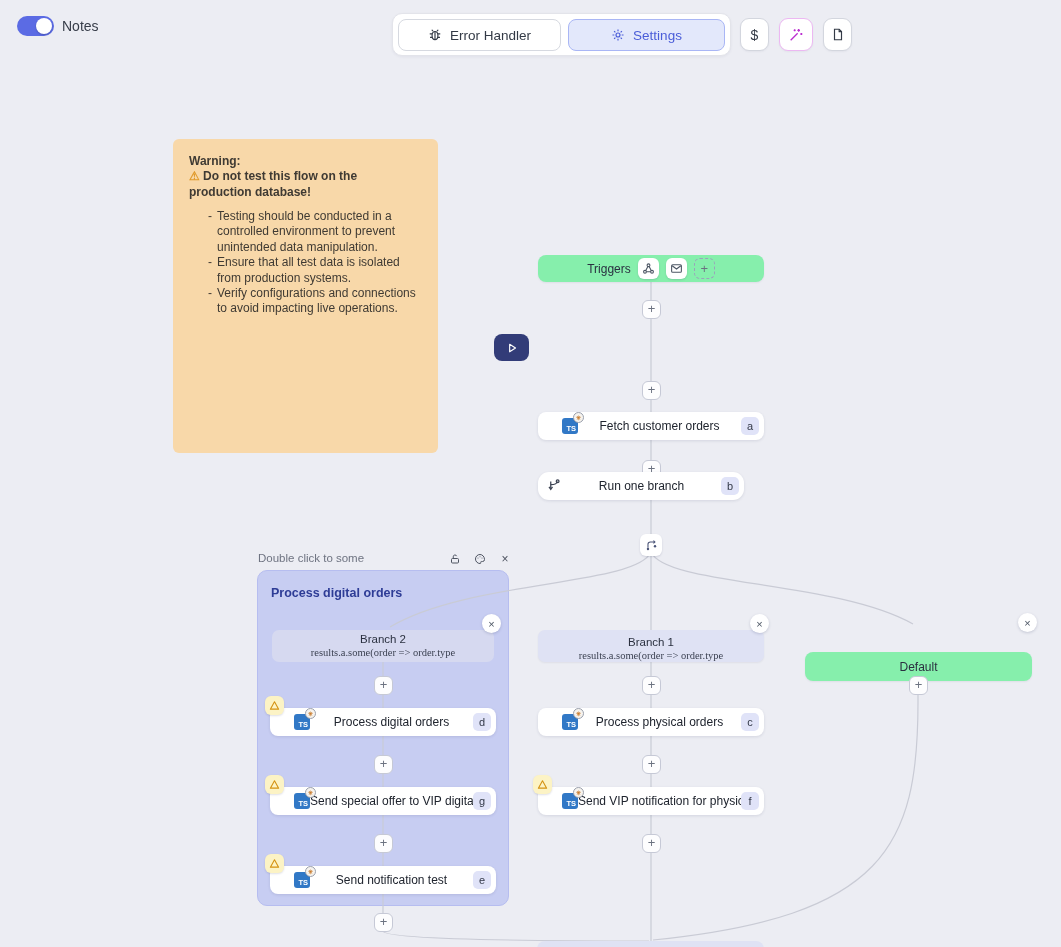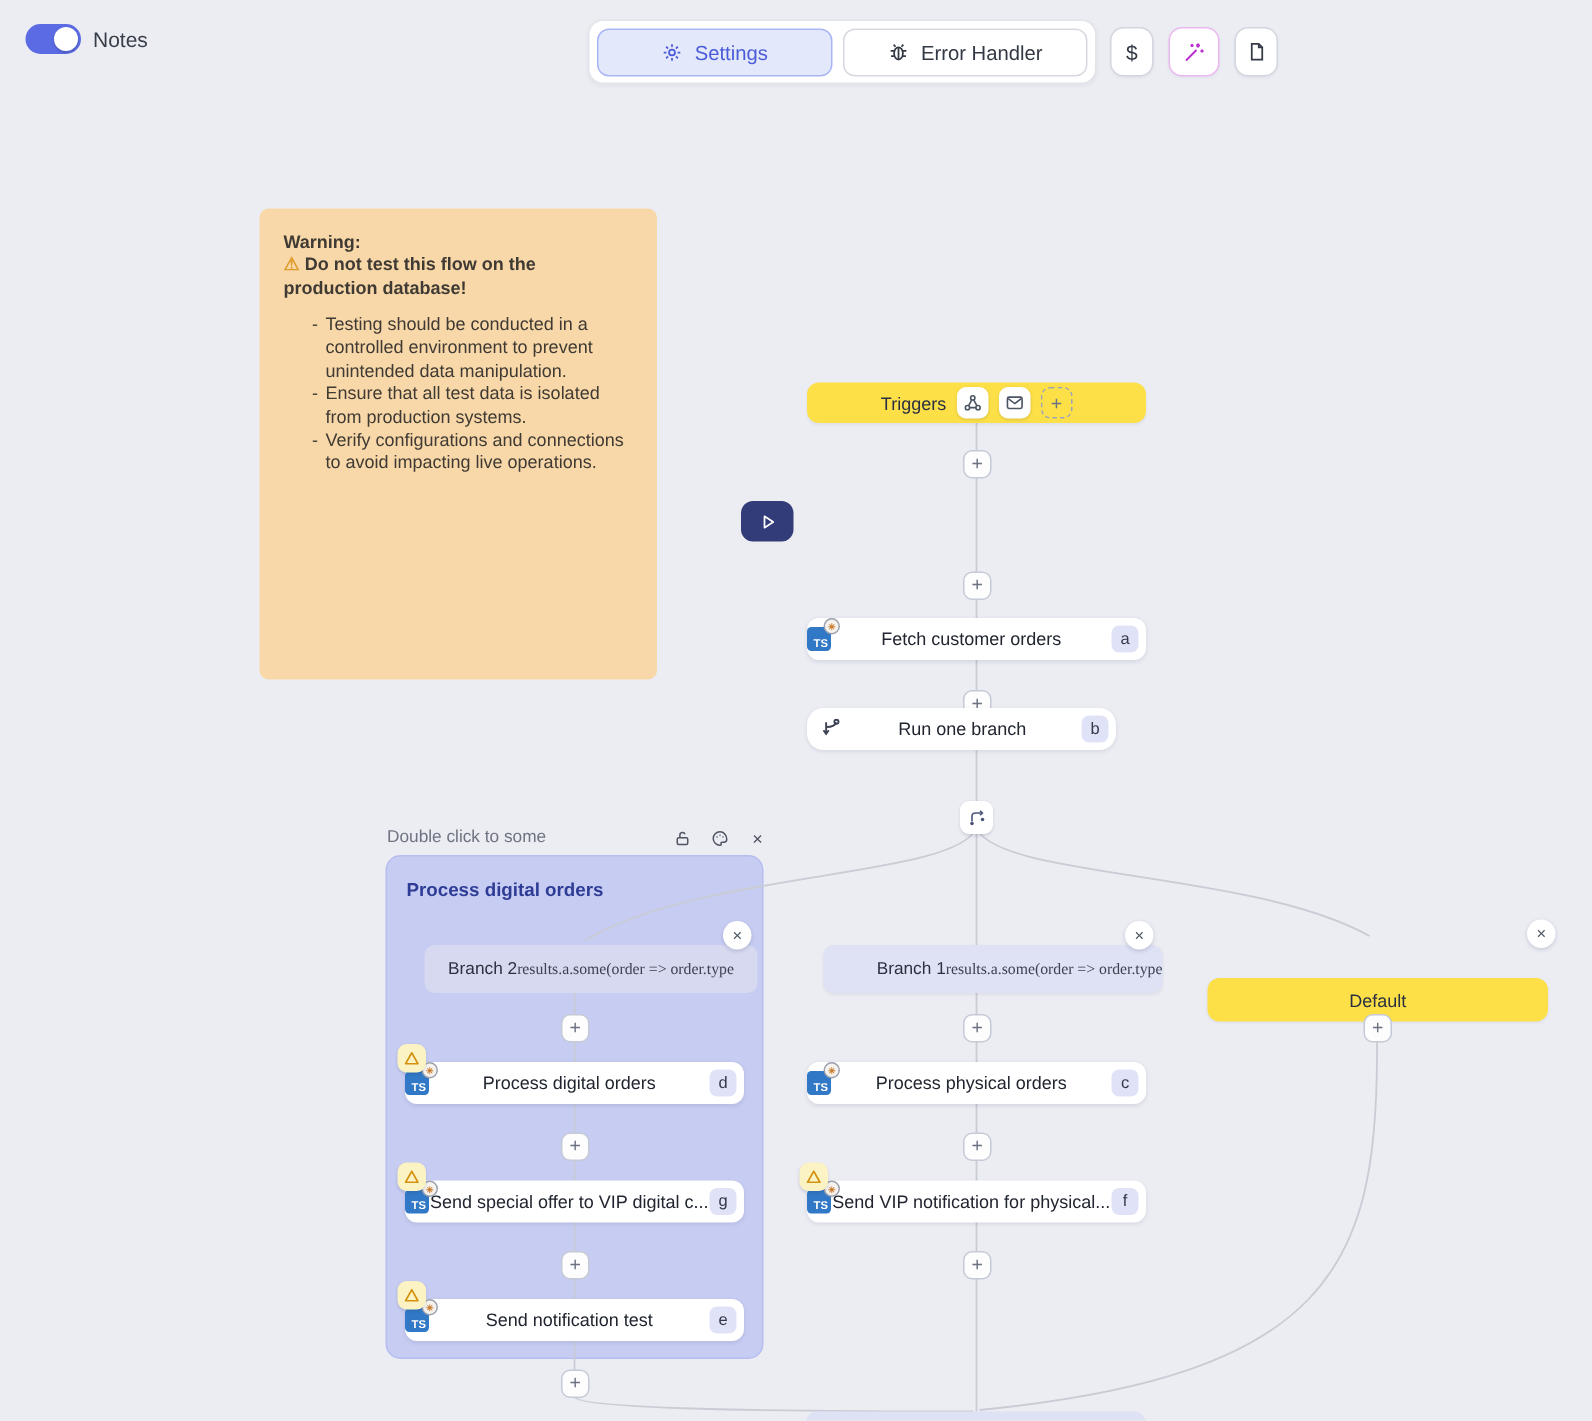--- a/index.html
+++ b/index.html
@@ -33,38 +33,38 @@
     background:#f8d8a9; border-radius:6px; padding:15px 16px; color:#3f3a33; font-size:12px;
     line-height:1.28; }
   .note b { font-weight:700; }
   .note .warn-sign { color:#e09b2d; }
   .note .bullets { margin-top:9px; }
   .note .bullet { display:flex; gap:5px; margin-left:19px; }
 
   
   svg.edges { position:absolute; left:0; top:0; z-index:2; pointer-events:none; }
 
-  .lav-node { position:absolute; background:#fde047; border-radius:8px; z-index:3;
+  .lav-node { position:absolute; background:#86efac; border-radius:8px; z-index:3;
     display:flex; align-items:center; justify-content:center; font-size:12px; color:#2a3040;
     box-shadow:0 1px 2px rgba(40,50,90,.07); cursor:pointer; }
   .white-node { position:absolute; background:#fff; border-radius:8px; height:28px; z-index:3;
     display:flex; align-items:center; box-shadow:0 1px 3px rgba(40,50,90,.12); cursor:pointer; }
   .white-node .nlabel { flex:1; text-align:center; font-size:12px; color:#20252f;
     white-space:nowrap; overflow:hidden; }
   .letter-badge { width:18px; height:18px; margin-right:5px; border-radius:5px; background:#e0e3f8;
     display:flex; align-items:center; justify-content:center; font-size:11px; color:#333948; }
 
   .plus-btn { position:absolute; width:19px; height:19px; background:#fdfdfe; z-index:3;
     border:1px solid #c6c9d6; border-radius:6px; color:#6b7280; font-size:13px; line-height:16px;
     text-align:center; cursor:pointer; }
   .close-btn { position:absolute; width:19px; height:19px; background:#fff; border-radius:10px;
     z-index:4; box-shadow:0 1px 3px rgba(40,50,90,.2); color:#4b5563; font-size:11px;
     display:flex; align-items:center; justify-content:center; cursor:pointer; }
 
-  .ts-icon { position:relative; width:16px; height:16px; margin-left:0; background:#3178c6;
+  .ts-icon { position:relative; width:16px; height:16px; margin-left:24px; background:#3178c6;
     border-radius:3px; color:#fff; font-size:7.5px; font-weight:700; display:flex;
     align-items:flex-end; justify-content:flex-end; padding:1px 2px; flex:0 0 auto; }
   .ts-badge { position:absolute; right:-6px; top:-6px; width:11px; height:11px; background:#f6f3ee;
     border:1px solid #9aa0ad; border-radius:50%; display:flex; align-items:center;
     justify-content:center; font-size:6px; color:#c87b2d; }
 
   .warn-badge { position:absolute; left:-5px; top:-12px; width:19px; height:19px; z-index:5;
     background:#fcf3c5; border-radius:6px; box-shadow:0 1px 2px rgba(40,50,90,.15);
     display:flex; align-items:center; justify-content:center; }
 
@@ -80,22 +80,22 @@
 
   .group-box { position:absolute; left:257px; top:570px; width:252px; height:336px; z-index:1;
     background:#c7cdf2; border:1px solid #b6bdf0; border-radius:10px; cursor:pointer; }
   .group-title { position:absolute; left:271px; top:586px; z-index:3; font-size:12.5px;
     font-weight:700; color:#2e3c96; }
   .group-hint { position:absolute; left:258px; top:552px; font-size:11.5px; color:#6e7381; }
   .group-tool { position:absolute; top:551px; width:16px; height:16px; z-index:3; cursor:pointer;
     display:flex; align-items:center; justify-content:center; color:#4e5461; font-size:12px; }
 
   .branch-node { position:absolute; height:32px; z-index:3; border-radius:7px;
-    display:flex; flex-direction:row; align-items:center; justify-content:center;
-    overflow:hidden; cursor:pointer;margin-left:11px; }
+    display:flex; flex-direction:column; align-items:center; justify-content:center;
+    overflow:hidden; cursor:pointer; }
   .branch-node .btitle { font-size:11.5px; color:#2b3140; line-height:13px; }
   .branch-node .bcode { font-family:Liberation Serif, serif; font-size:10.5px;
     color:#3c4252; line-height:13px; white-space:nowrap; }
 
   .split-icon { position:absolute; left:640px; top:534px; width:22px; height:22px; z-index:3;
     background:#fff; border-radius:6px; box-shadow:0 1px 2px rgba(40,50,90,.15);
     display:flex; align-items:center; justify-content:center; cursor:pointer; }
 
   .bottom-node { position:absolute; left:537px; top:941px; width:227px; height:12px; z-index:3;
     background:#dfe2f4; border-radius:8px 8px 0 0; }
@@ -116,33 +116,33 @@
       <path d="M918 702 C918 845 885 917 653 940"></path>
     </g>
   </svg>
 
   <div class="toggle">
       <div class="knob"></div>
     </div>
   <div class="notes-label">Notes</div>
 
   <div class="toolbar">
+    <div class="tb-btn tb-error">
+      <svg width="14" height="14" viewBox="0 0 24 24" stroke="#333a46" stroke-width="2" fill="none">
+        <ellipse cx="12" cy="13" rx="5" ry="7"></ellipse>
+        <path d="M12 6v14M7 10H3M7 16H3.5M17 10h4M17 16h3.5M8.5 5.5 6.5 3M15.5 5.5 17.5 3"></path>
+      </svg>
+      <span>Error Handler</span>
+    </div>
     <div class="tb-btn tb-settings">
       <svg width="14" height="14" viewBox="0 0 24 24" stroke="#4a5cd8" stroke-width="2" fill="none">
         <circle cx="12" cy="12" r="3.4"></circle>
         <path d="M12 2.5v3.2M12 18.3v3.2M2.5 12h3.2M18.3 12h3.2M5.3 5.3l2.2 2.2M16.5 16.5l2.2 2.2M18.7 5.3l-2.2 2.2M7.5 16.5l-2.2 2.2"></path>
       </svg>
       <span>Settings</span>
-    </div>
-    <div class="tb-btn tb-error">
-      <svg width="14" height="14" viewBox="0 0 24 24" stroke="#333a46" stroke-width="2" fill="none">
-        <ellipse cx="12" cy="13" rx="5" ry="7"></ellipse>
-        <path d="M12 6v14M7 10H3M7 16H3.5M17 10h4M17 16h3.5M8.5 5.5 6.5 3M15.5 5.5 17.5 3"></path>
-      </svg>
-      <span>Error Handler</span>
     </div>
   </div>
   <div class="solo-btn btn-dollar">
     <span>$</span>
   </div>
   <div class="solo-btn btn-wand">
     <svg width="16" height="16" viewBox="0 0 24 24" stroke="#bb2fd0" stroke-width="2" fill="none">
       <path d="M4 20 L14.5 9.5"></path>
         <path d="M16 3v4M14 5h4"></path>
         <path d="M20 9v3M18.5 10.5h3"></path>

